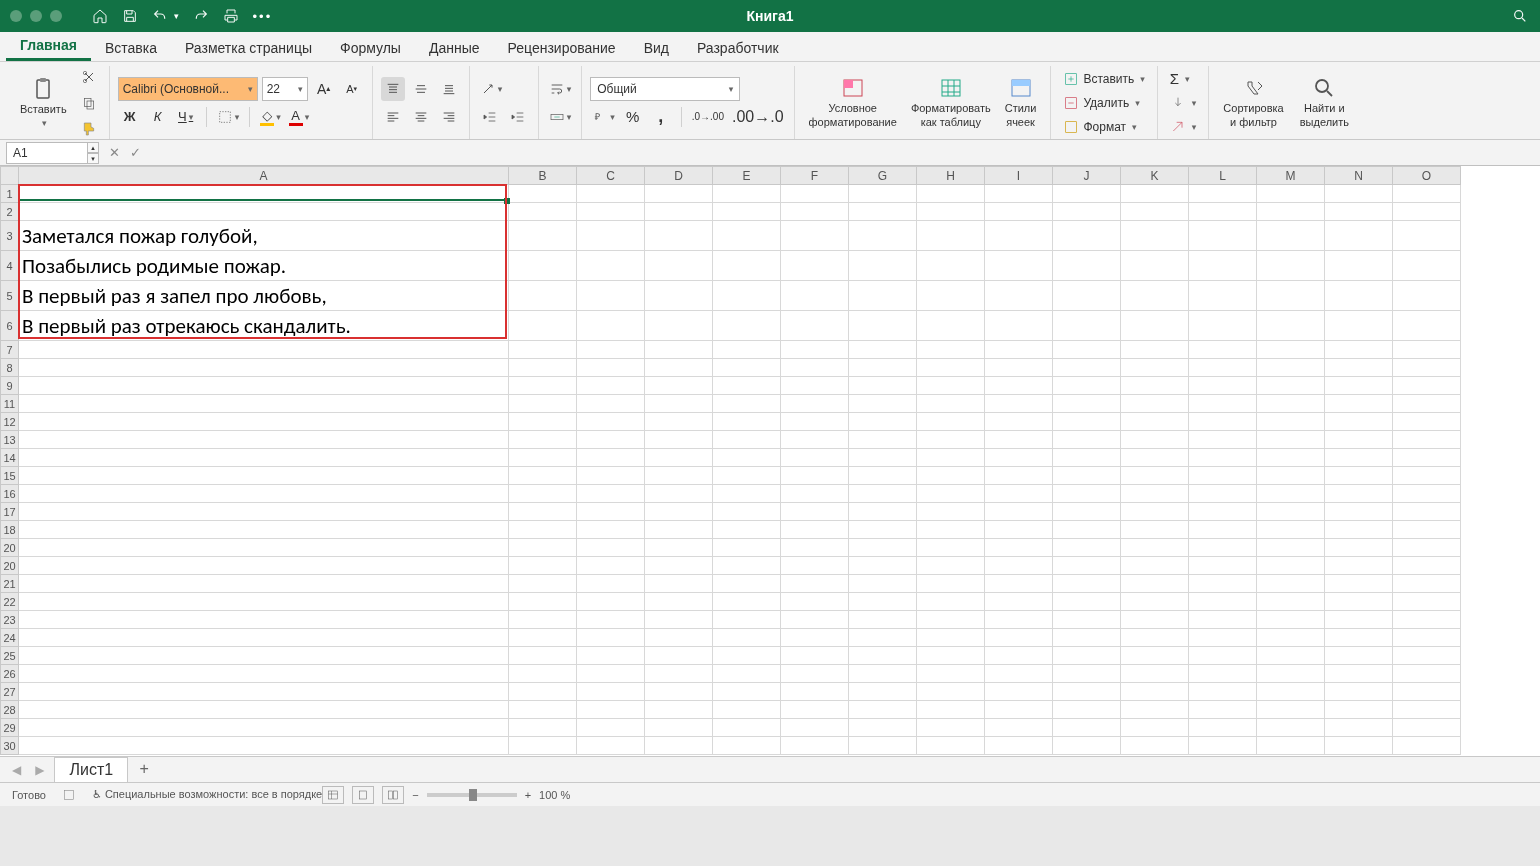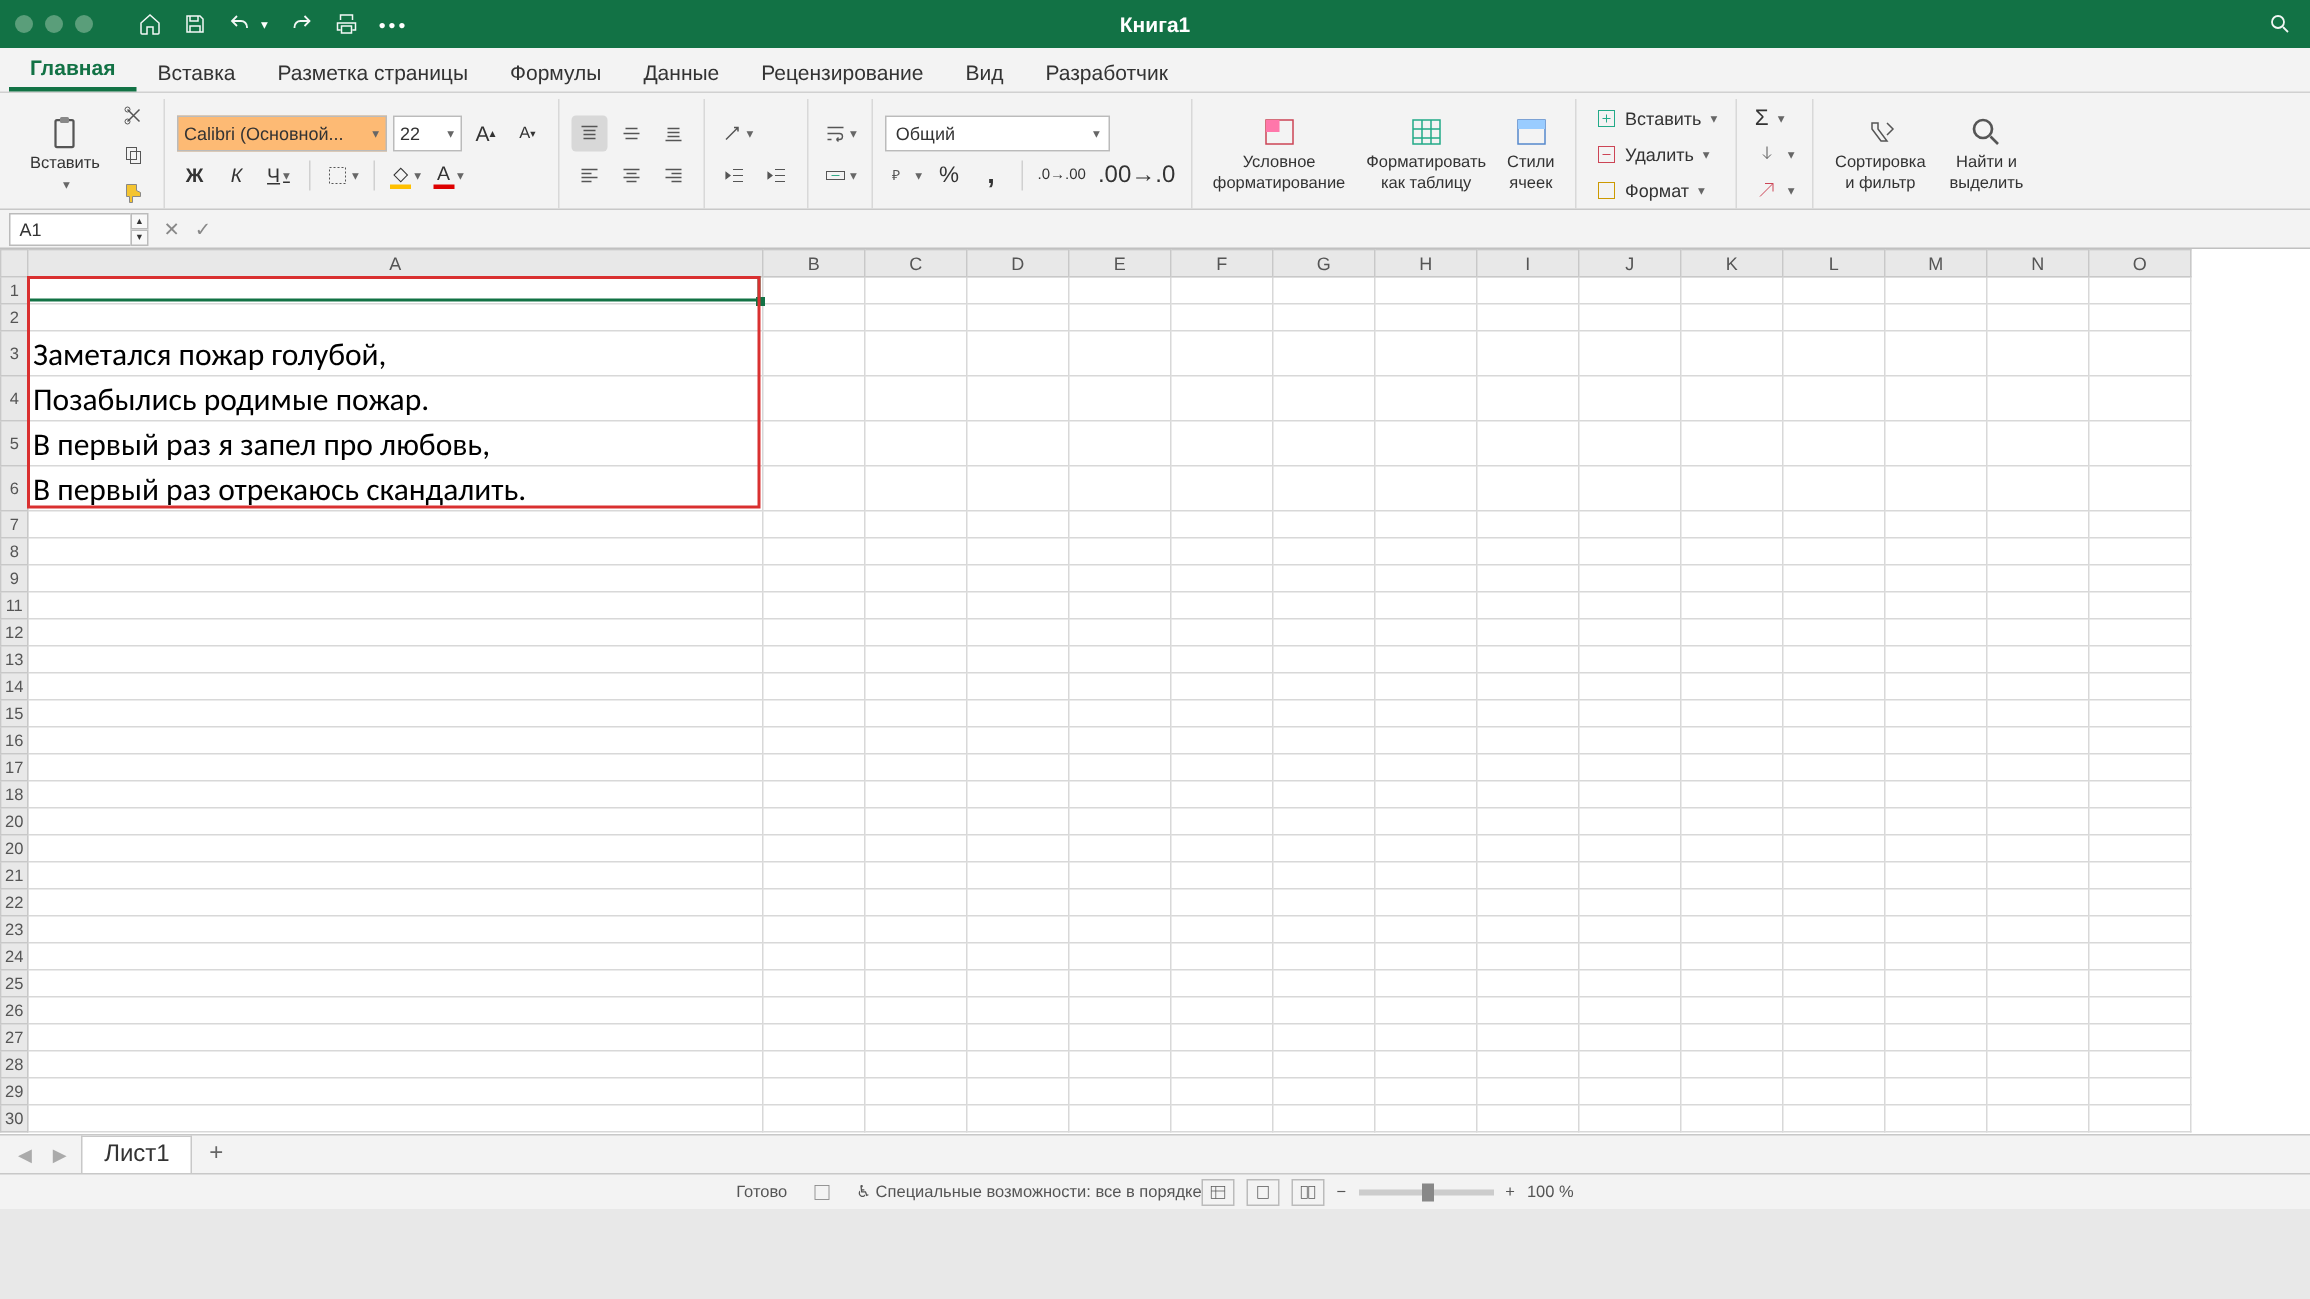--- a/index.html
+++ b/index.html
@@ -43,21 +43,21 @@
 .row-head { width:18px; background:#e8e8e8; border:1px solid #c8c8c8; font-size:11px; text-align:center; color:#555; }
 td.cell { border:1px solid #d8d8d8; height:18px; padding:0 3px; font-size:12px; overflow:hidden; white-space:nowrap; vertical-align:middle; }
 td.cell.big { font-size:21px; height:30px; font-family:Calibri,sans-serif; color:#000; }
 .sel-border { position:absolute; border:2px solid #127245; pointer-events:none; }
 .sel-handle { position:absolute; width:6px; height:6px; background:#127245; }
 .red-box { position:absolute; border:2px solid #d93030; pointer-events:none; }
 .sheet-tabs { height:26px; background:#f3f3f3; display:flex; align-items:center; border-top:1px solid #c8c8c8; padding:0 8px; gap:6px; }
 .sheet-nav { color:#aaa; cursor:pointer; font-size:12px; padding:0 4px; }
 .sheet-tab { background:#fff; border:1px solid #c8c8c8; border-bottom:none; padding:3px 14px; font-size:16px; cursor:pointer; }
 .sheet-add { width:20px; height:20px; color:#666; cursor:pointer; text-align:center; font-size:16px; }
-.statusbar { height:24px; background:#f3f3f3; border-top:1px solid #c8c8c8; display:flex; align-items:center; padding:0 12px; font-size:11px; color:#555; justify-content:center; }
+.statusbar { height:24px; background:#f3f3f3; border-top:1px solid #c8c8c8; display:flex; align-items:center; padding:0 12px; font-size:11px; color:#555; justify-content:flex-start; }
 .status-left { display:flex; gap:16px; align-items:center; }
 .status-right { display:flex; gap:8px; align-items:center; }
 .view-btn { width:22px; height:18px; border:1px solid #bbb; cursor:pointer; display:flex; align-items:center; justify-content:center; }
 .zoom-slider { width:90px; height:4px; background:#ccc; position:relative; }
 .zoom-thumb { width:8px; height:12px; background:#888; position:absolute; left:42px; top:-4px; }
 .underline-accent { border-bottom:3px solid #ffc000; display:inline-block; width:14px; }
 .underline-red { border-bottom:3px solid #d00; display:inline-block; width:14px; }
 </style>
 </head>
 <body>

